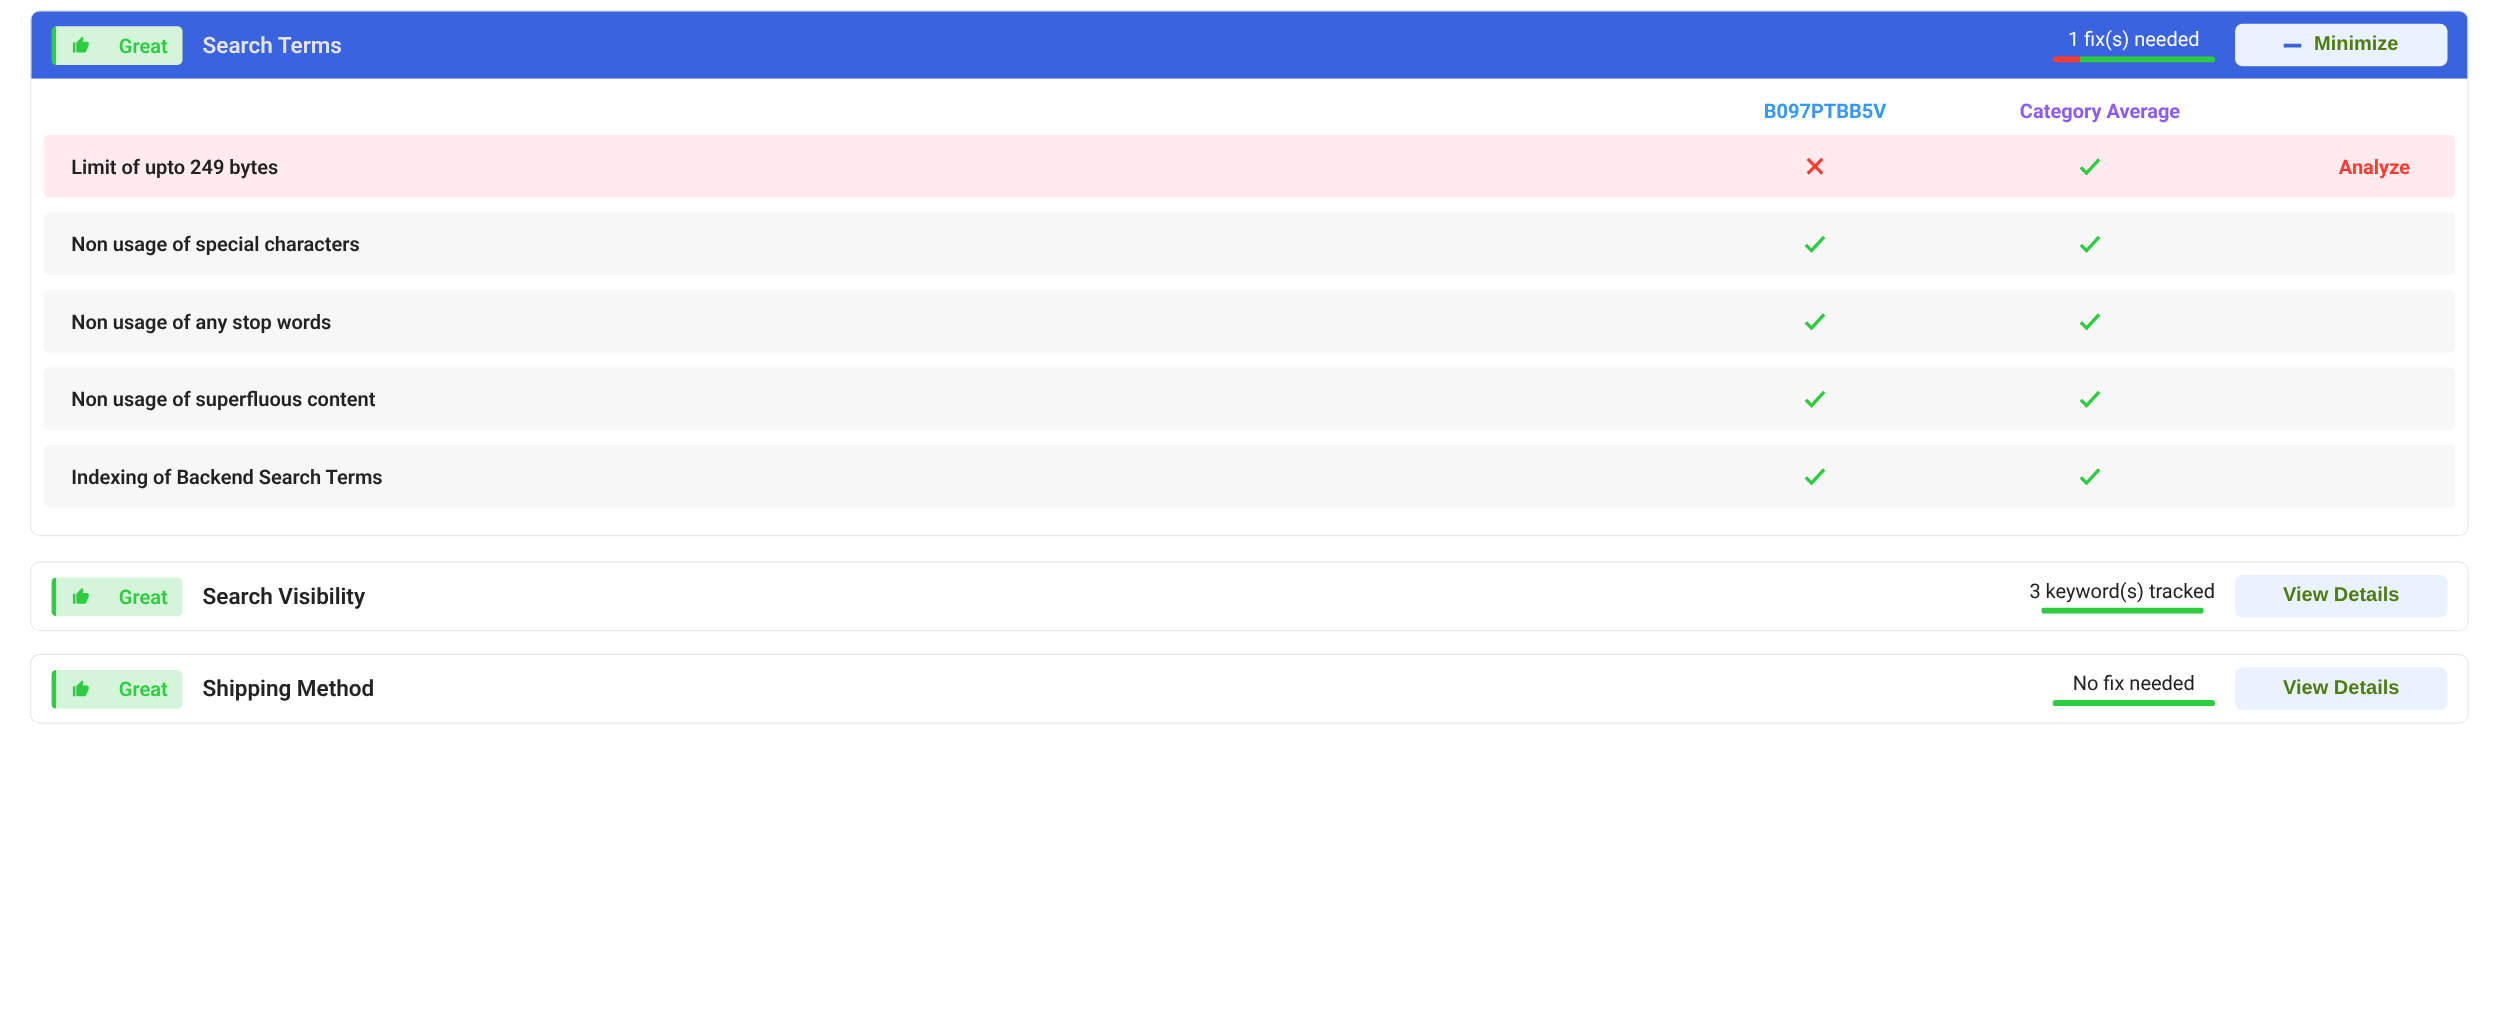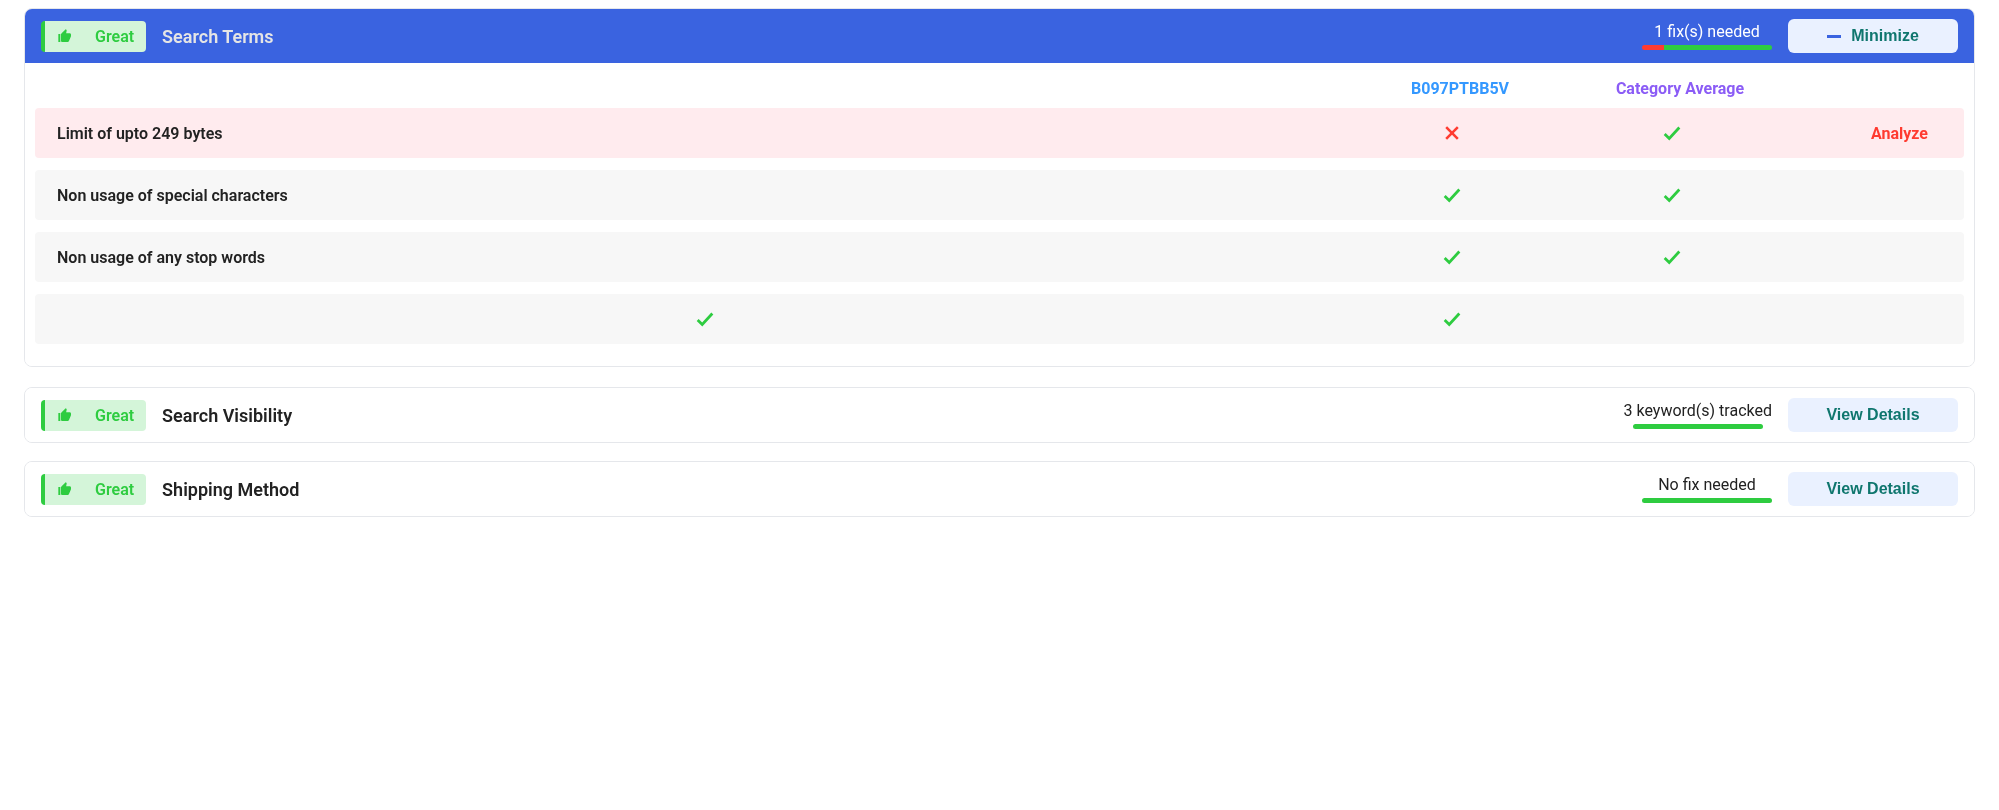--- a/index.html
+++ b/index.html
@@ -87,21 +87,21 @@
       background: #ff3b30;
     }
     .progress-bar .seg-pass {
       background: #2ecc40;
     }
     .action-btn {
       background: #eaf1ff;
       border: none;
       border-radius: 6px;
       padding: 8px 24px;
-      color: #0f766e;
+      color: #4d7c0f;
       font-weight: 600;
       font-size: 16px;
       cursor: pointer;
       display: inline-flex;
       align-items: center;
       gap: 10px;
       min-width: 170px;
       justify-content: center;
     }
     .minus-icon {
@@ -240,20 +240,35 @@
             </svg>
           </span>
           <span class="icon-cell">
             <svg class="check-icon" viewBox="0 0 24 24">
               <polyline points="4 13 9 18 20 6"></polyline>
             </svg>
           </span>
           <span></span>
         </div>
         <div class="table-row">
+          <span>Non usage of superfluous content</span>
+          <span class="icon-cell">
+            <svg class="check-icon" viewBox="0 0 24 24">
+              <polyline points="4 13 9 18 20 6"></polyline>
+            </svg>
+          </span>
+          <span class="icon-cell">
+            <svg class="check-icon" viewBox="0 0 24 24">
+              <polyline points="4 13 9 18 20 6"></polyline>
+            </svg>
+          </span>
+          <span></span>
+        </div>
+        <div class="table-row">
+          <span>Indexing of Backend Search Terms</span>
           <span class="icon-cell">
             <svg class="check-icon" viewBox="0 0 24 24">
               <polyline points="4 13 9 18 20 6"></polyline>
             </svg>
           </span>
           <span class="icon-cell">
             <svg class="check-icon" viewBox="0 0 24 24">
               <polyline points="4 13 9 18 20 6"></polyline>
             </svg>
           </span>

